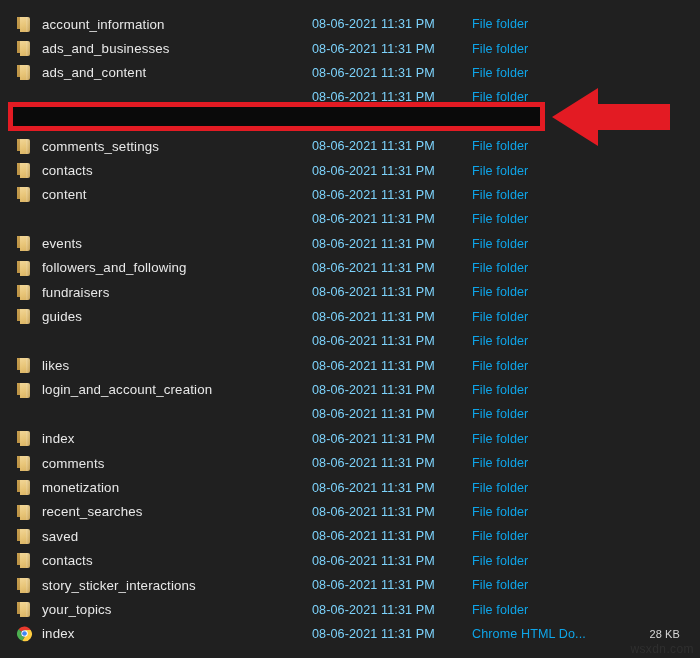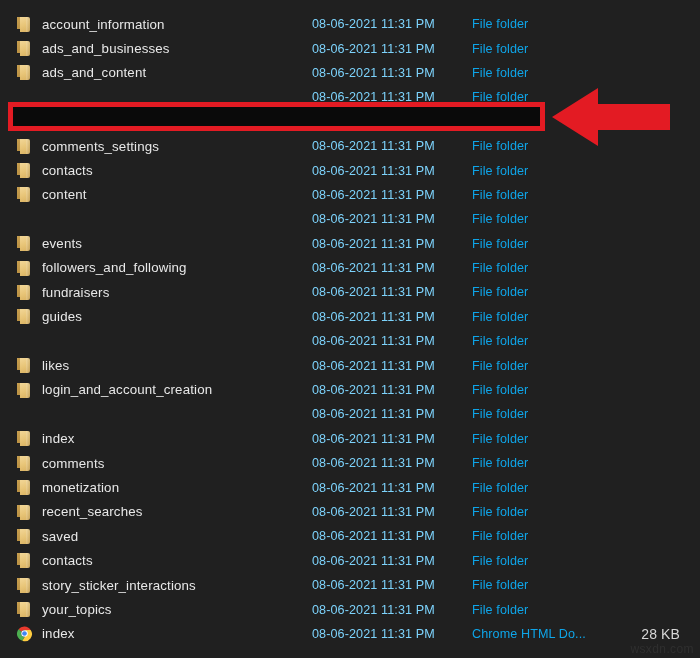--- a/index.html
+++ b/index.html
@@ -89,21 +89,21 @@
   .cell-size {
     position: absolute;
     left: 596px;
     width: 84px;
     top: 0;
     height: 24.4px;
     display: flex;
     align-items: center;
     justify-content: flex-end;
     color: #d6d6d6;
-    font-size: 14px;
+    font-size: 11px;
     white-space: nowrap;
     letter-spacing: 0.1px;
   }
 
   
   .folder-icon {
     position: absolute;
     left: 1px;
     top: 2px;
     width: 13px;

